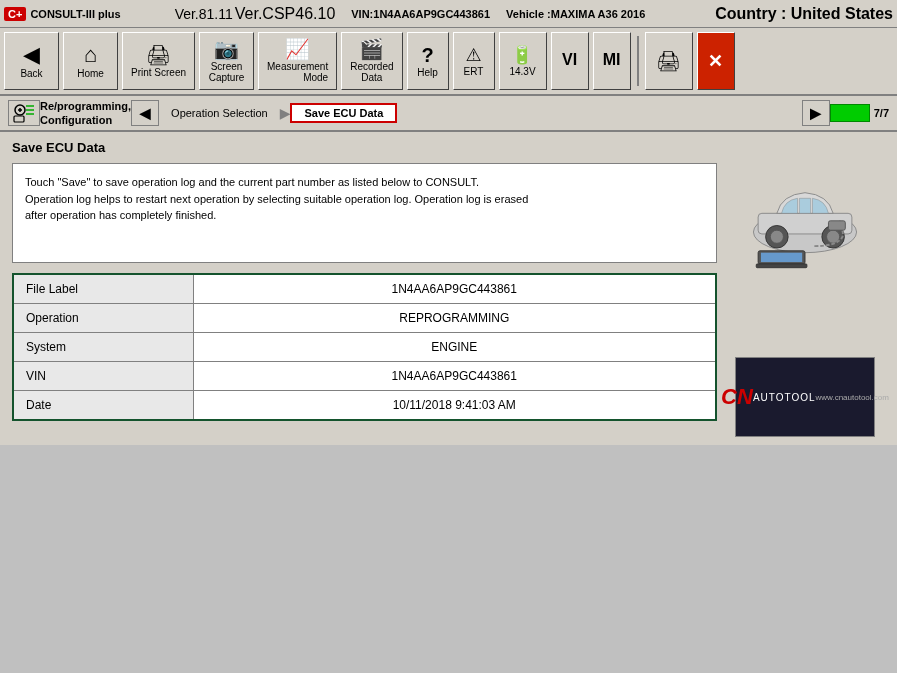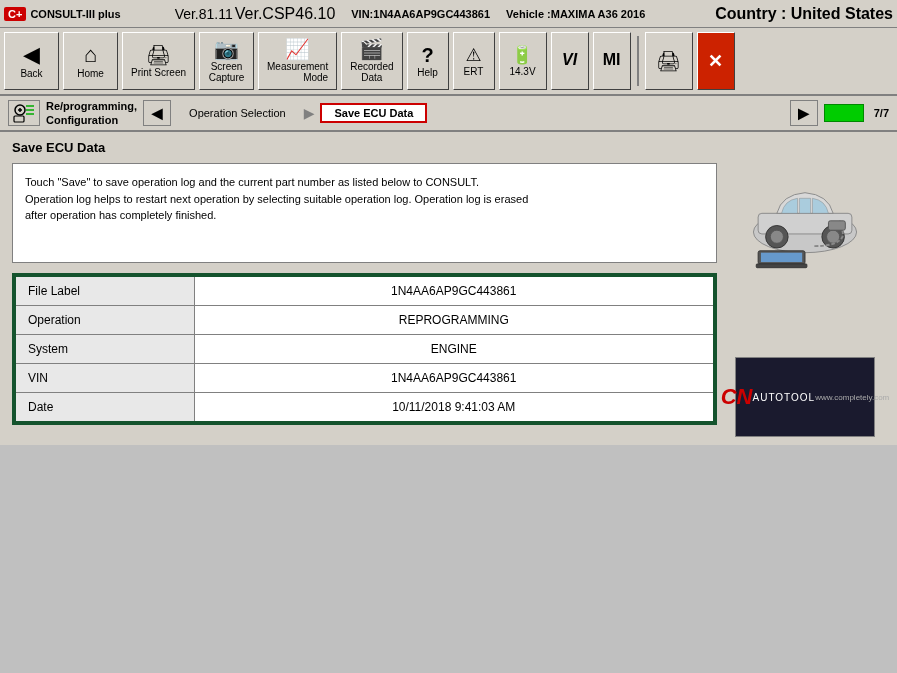--- a/index.html
+++ b/index.html
@@ -48,21 +48,20 @@
     .toolbar-divider { width: 2px; height: 50px; background: #808080; margin: 0 2px; }
 
     
     #workflow-bar {
       background: #d4d0c8;
       border-bottom: 2px solid #808080;
       display: flex;
       align-items: center;
       padding: 4px 8px;
       height: 36px;
-      gap: 6px;
     }
     .workflow-icon {
       width: 32px; height: 26px;
       background: #d4d0c8;
       border: 1px solid #808080;
       display: flex; align-items: center; justify-content: center;
       font-size: 14px;
     }
     .workflow-nav-btn {
       background: #d4d0c8;
@@ -118,21 +117,21 @@
       color: #000;
       line-height: 1.5;
       margin-bottom: 10px;
       min-height: 100px;
     }
 
     
     #data-table {
       border-collapse: collapse;
       width: 100%;
-      border: 4px solid #14532d;
+      border: 2px solid #14532d;
     }
     #data-table tr {
       border-bottom: 1px solid #808080;
     }
     #data-table td {
       padding: 7px 12px;
       font-size: 12px;
       color: #000;
       border-right: 1px solid #808080;
     }
@@ -236,21 +235,21 @@
   </button>
   <button class="toolbar-btn" style="min-width:42px;">
     <span class="btn-icon" style="font-size:18px;">⚠</span>
     <span class="btn-label">ERT</span>
   </button>
   <button class="toolbar-btn" style="min-width:48px;">
     <span class="btn-icon" style="font-size:18px;">🔋</span>
     <span class="btn-label">14.3V</span>
   </button>
   <button class="toolbar-btn" style="min-width:38px;">
-    <span class="btn-icon" style="font-size:16px;font-weight:bold;font-style:italic;">VI</span>
+    <span class="btn-icon" style="font-size:16px;font-weight:bold;">VI</span>
     <span class="btn-label"></span>
   </button>
   <button class="toolbar-btn" style="min-width:38px;">
     <span class="btn-icon" style="font-size:16px;font-weight:bold;">MI</span>
     <span class="btn-label"></span>
   </button>
   <div class="toolbar-divider"></div>
   <button class="toolbar-btn" style="min-width:48px;">
     <span class="btn-icon" style="font-size:20px;">🖨</span>
   </button>
@@ -343,17 +342,17 @@
 
         <path d="M90 85 Q115 85 120 75 Q122 68 115 62" fill="none" stroke="#888" stroke-width="2" stroke-dasharray="4,2"></path>
         <path d="M112 60 L115 62 L118 58" fill="none" stroke="#888" stroke-width="2"></path>
 
         <rect x="105" y="58" width="18" height="10" rx="2" fill="#888" stroke="#555" stroke-width="1"></rect>
       </svg>
 
       <div id="cn-logo" style="margin-top:80px;">
         <div class="cn-text">CN</div>
         <div class="autotool-text">AUTOTOOL</div>
-        <div class="website-text">www.completely.com</div>
+        <div class="website-text">www.cnautotool.com</div>
       </div>
     </div>
   </div>
 </div>
 
 </body></html>

